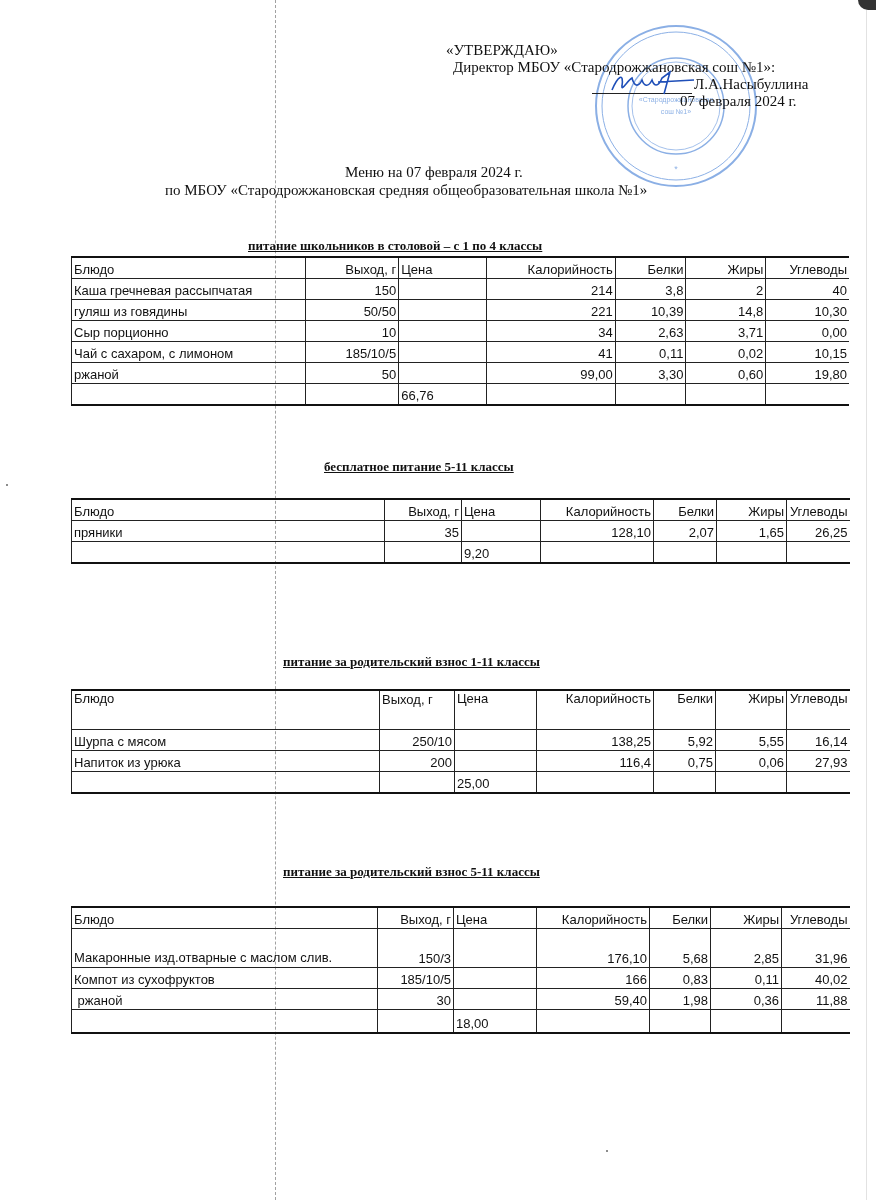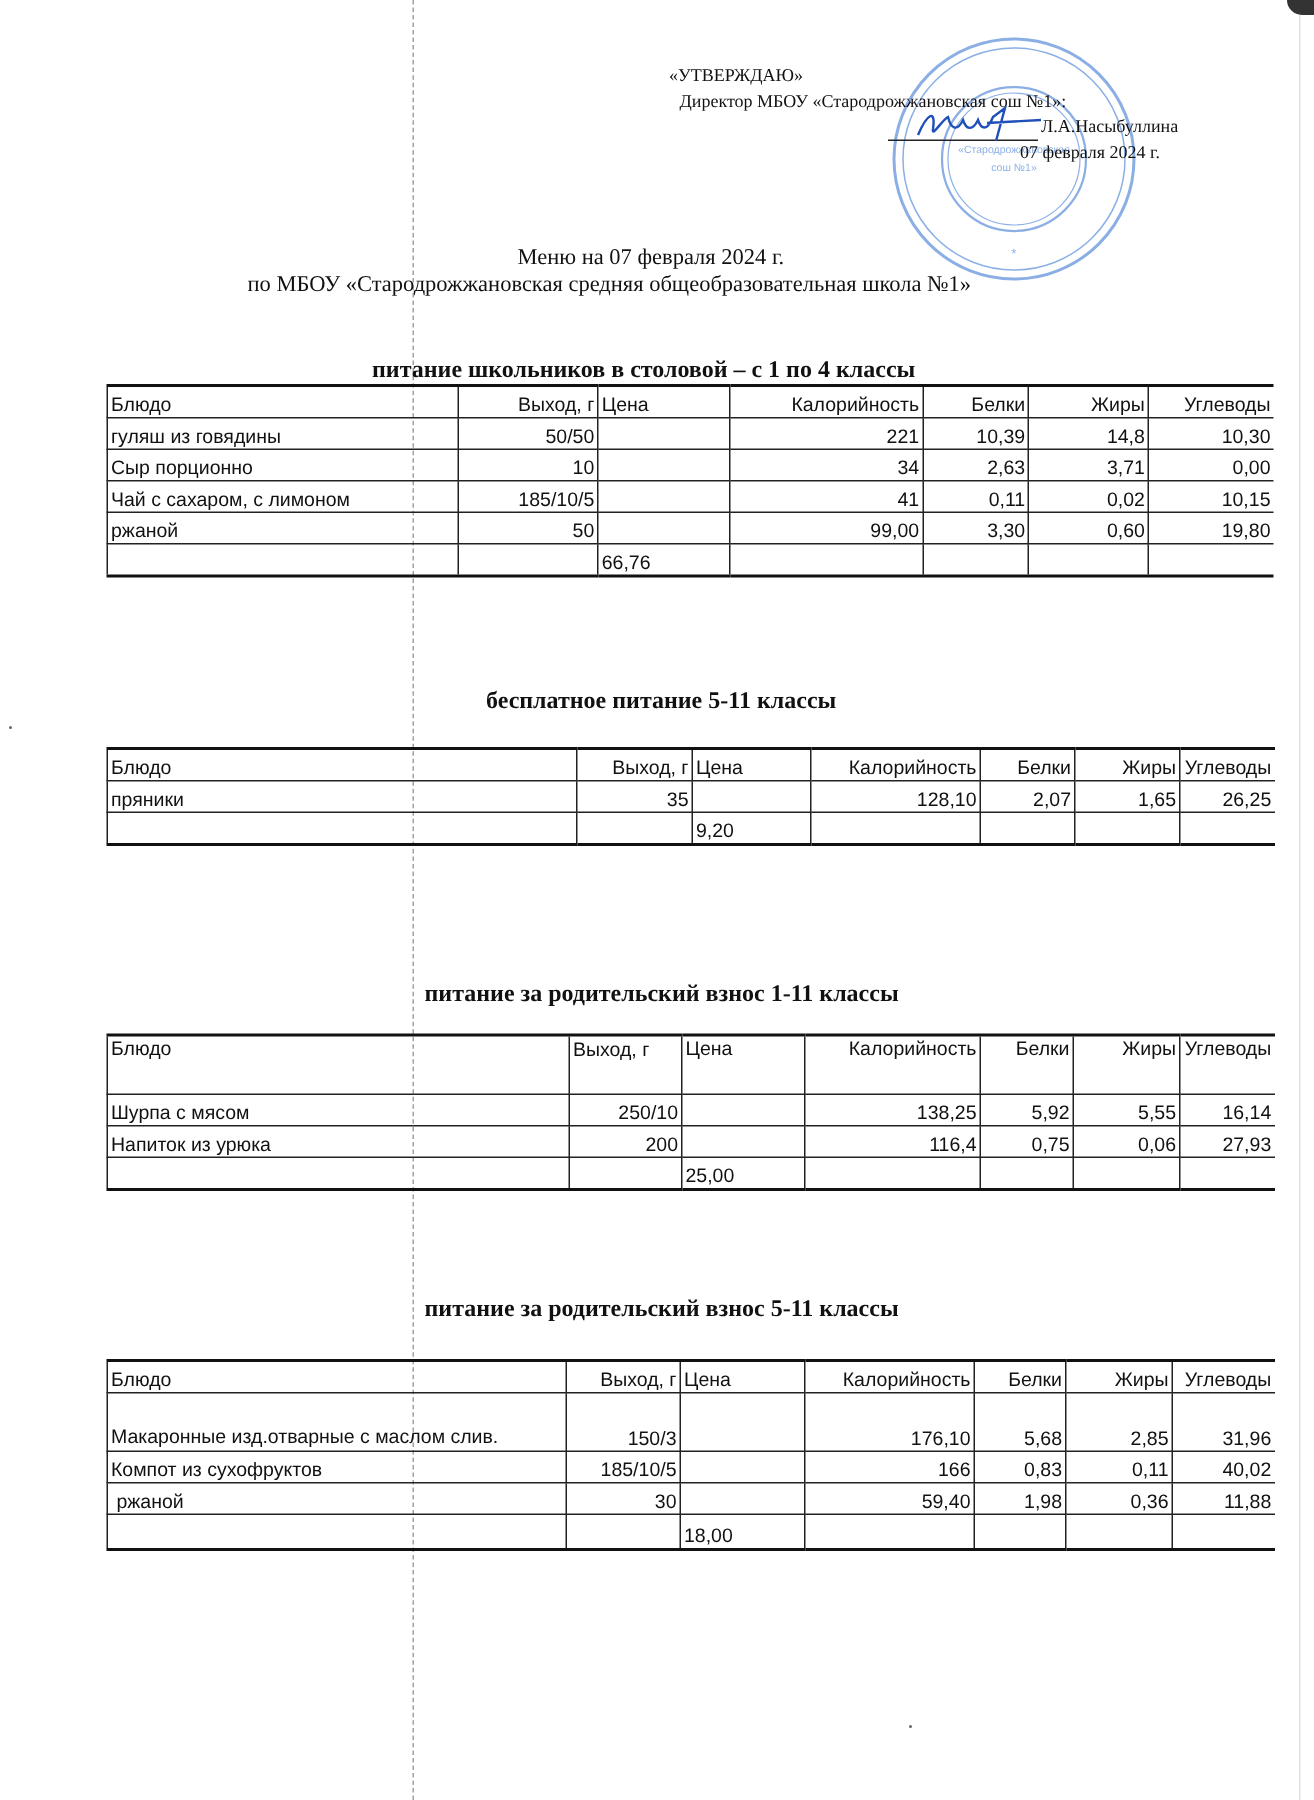--- a/index.html
+++ b/index.html
@@ -4,33 +4,33 @@
 <style>
   html, body { margin: 0; padding: 0; background: #ffffff; }
   body { width: 876px; height: 1200px; position: relative; overflow: hidden;
          font-family: "Liberation Serif", serif; color: #111; }
   .fold-line { position: absolute; left: 275px; top: 0; width: 0; height: 1200px;
                border-left: 1px dashed #8a8a8a; opacity: 0.8; }
   .edge-line { position: absolute; left: 866px; top: 0; width: 0; height: 1200px;
                border-left: 1px solid #e2e2e2; }
   .corner { position: absolute; left: 858px; top: 0; width: 18px; height: 10px;
             background: #333; border-bottom-left-radius: 10px; }
-  .approve { position: absolute; font-size: 12px; line-height: 17px; }
+  .approve { position: absolute; font-size: 15px; line-height: 17px; }
   .approve-1 { left: 446px; top: 42px; }
   .approve-2 { left: 453px; top: 59px; }
   .approve-3 { left: 694px; top: 76px; }
   .approve-4 { left: 680px; top: 93px; text-align: center; }
   .sign-line { position: absolute; left: 592px; top: 93px; width: 100px; height: 0;
                border-top: 1px solid #222; }
   .signature { position: absolute; left: 608px; top: 66px; width: 90px; height: 34px; }
   .stamp { position: absolute; left: 592px; top: 22px; width: 168px; height: 168px; opacity: 0.55; }
   .title { position: absolute; font-size: 15px; line-height: 17px; white-space: nowrap; }
   .title-1 { left: 345px; top: 164px; }
   .title-2 { left: 165px; top: 182px; }
-  .section-heading { position: absolute; font-weight: bold; font-size: 16px; white-space: nowrap; }
+  .section-heading { position: absolute; font-weight: bold; font-size: 13px; white-space: nowrap; text-decoration: underline; }
   table.menu { position: absolute; left: 71px; border-collapse: collapse; table-layout: fixed;
                font-family: "Liberation Sans", sans-serif; font-size: 13px; }
   table.menu td { border: 1px solid #222; padding: 0 2px; height: 20px; line-height: 16px;
                   white-space: nowrap; overflow: hidden; vertical-align: bottom; }
   table.menu tr.head td { border-top: 2px solid #111; }
   table.menu tr:last-child td { border-bottom: 2px solid #111; }
   table.menu td.num { text-align: right; }
   table.menu td.price { }
   table.menu td:last-child { border-right: none; }
   table.menu td.wrap { white-space: normal; }
@@ -84,20 +84,29 @@
       <tr class="head">
     <td>Блюдо</td>
     <td class="num">Выход, г</td>
     <td>Цена</td>
     <td class="num">Калорийность</td>
     <td class="num">Белки</td>
     <td class="num">Жиры</td>
     <td class="num">Углеводы</td>
   </tr>
   <tr>
+    <td>Каша гречневая рассыпчатая</td>
+    <td class="num">150</td>
+    <td class="price"></td>
+    <td class="num">214</td>
+    <td class="num">3,8</td>
+    <td class="num">2</td>
+    <td class="num">40</td>
+  </tr>
+  <tr>
     <td>гуляш из говядины</td>
     <td class="num">50/50</td>
     <td class="price"></td>
     <td class="num">221</td>
     <td class="num">10,39</td>
     <td class="num">14,8</td>
     <td class="num">10,30</td>
   </tr>
   <tr>
     <td>Сыр порционно</td>

